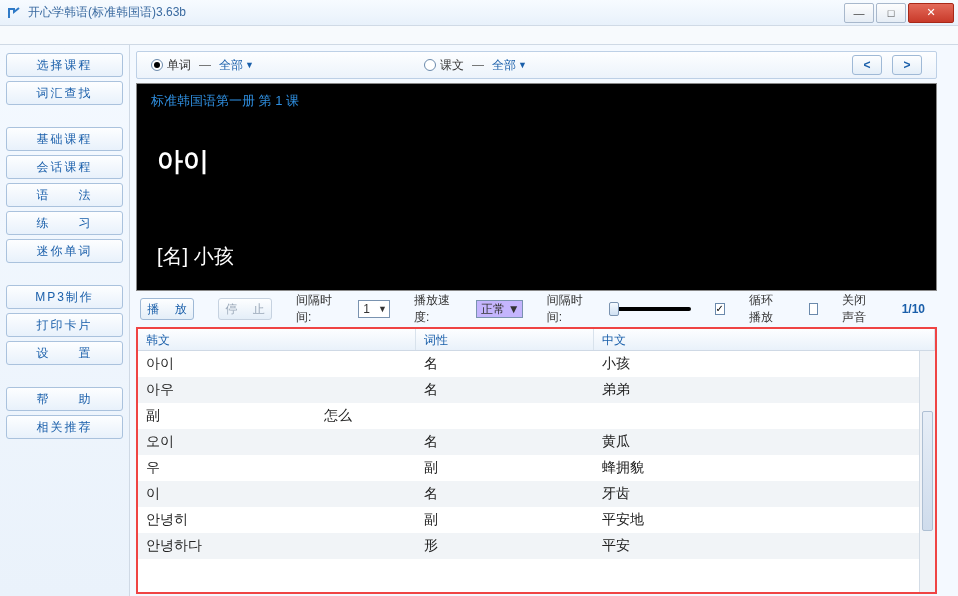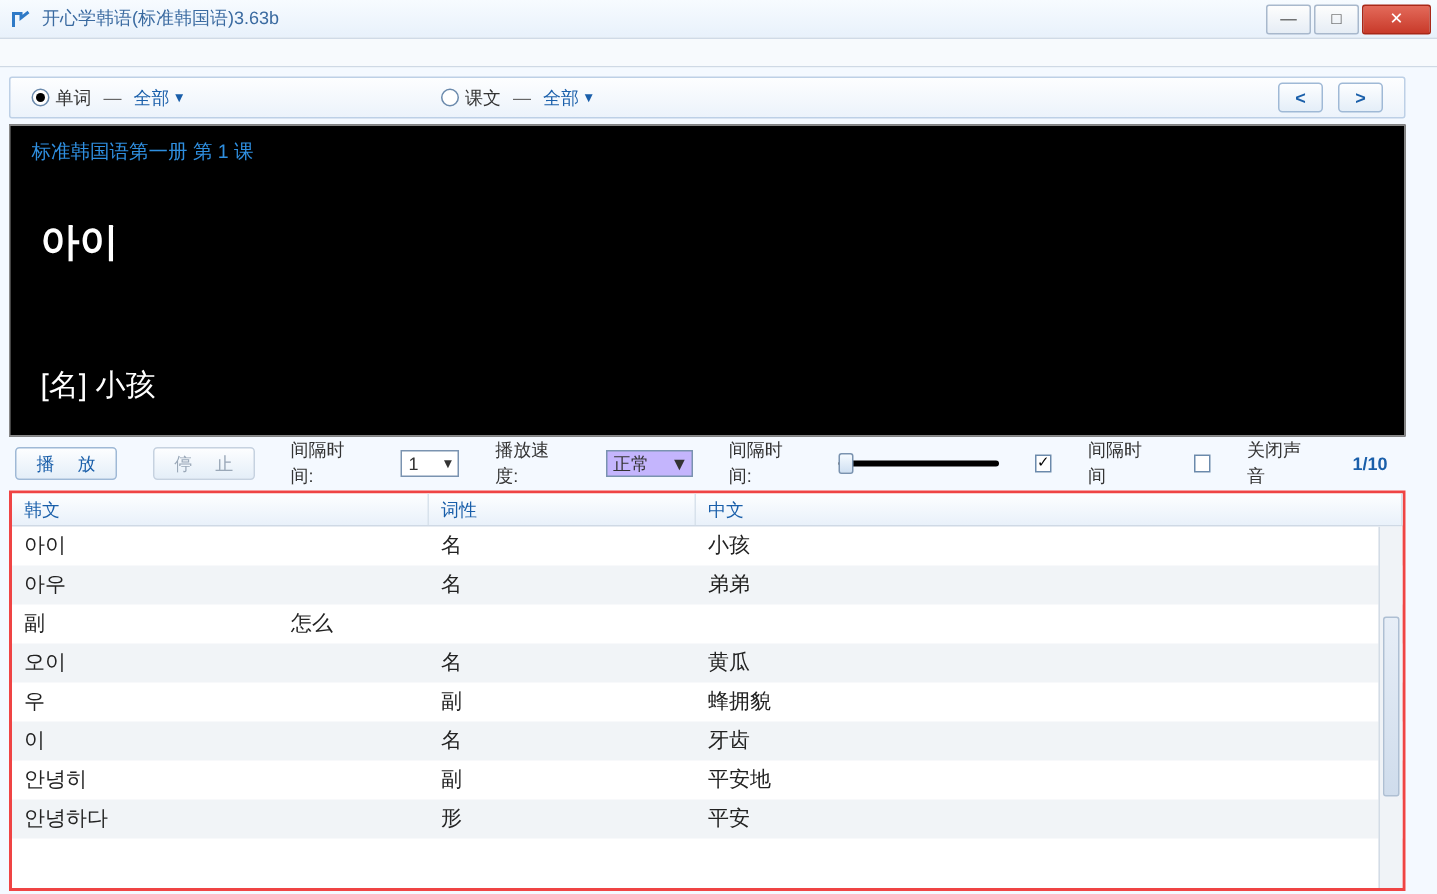--- a/index.html
+++ b/index.html
@@ -187,20 +187,37 @@
   <div class="win-btns">
     <div class="win-btn">—</div>
     <div class="win-btn">□</div>
     <div class="win-btn close">✕</div>
   </div>
 </div>
 <div class="fade-strip"></div>
 
 <div class="main">
 
+  <div class="sidebar" id="sidebar">
+      <div class="side-btn">选择课程</div>
+      <div class="side-btn">词汇查找</div>
+      <div class="side-gap"></div>
+      <div class="side-btn">基础课程</div>
+      <div class="side-btn">会话课程</div>
+      <div class="side-btn">语　　法</div>
+      <div class="side-btn">练　　习</div>
+      <div class="side-btn">迷你单词</div>
+      <div class="side-gap"></div>
+      <div class="side-btn">MP3制作</div>
+      <div class="side-btn">打印卡片</div>
+      <div class="side-btn">设　　置</div>
+      <div class="side-gap"></div>
+      <div class="side-btn">帮　　助</div>
+      <div class="side-btn">相关推荐</div>
+    </div>
 
   <div class="content">
 
     <div class="filter-bar">
       <div class="filter-group">
         <span class="radio checked"></span>
         <span>单词</span>
         <span class="dash">—</span>
         <span class="drop">
           <span>全部</span>
@@ -239,21 +256,21 @@
       <label>播放速度:</label>
       <div class="speed-select">
         <span>正常</span>
         <span class="tri">▼</span>
       </div>
       <label>间隔时间:</label>
       <div class="slider">
         <div class="thumb"></div>
       </div>
       <span class="chk checked"></span>
-      <label>间隔时间</label>
+      <label>循环播放</label>
       <span class="chk"></span>
       <label>关闭声音</label>
       <span class="counter">1/10</span>
     </div>
 
     <div class="table-wrap">
       <div class="thead">
         <div class="th c1">韩文</div>
         <div class="th c2">词性</div>
         <div class="th c3">中文</div>

